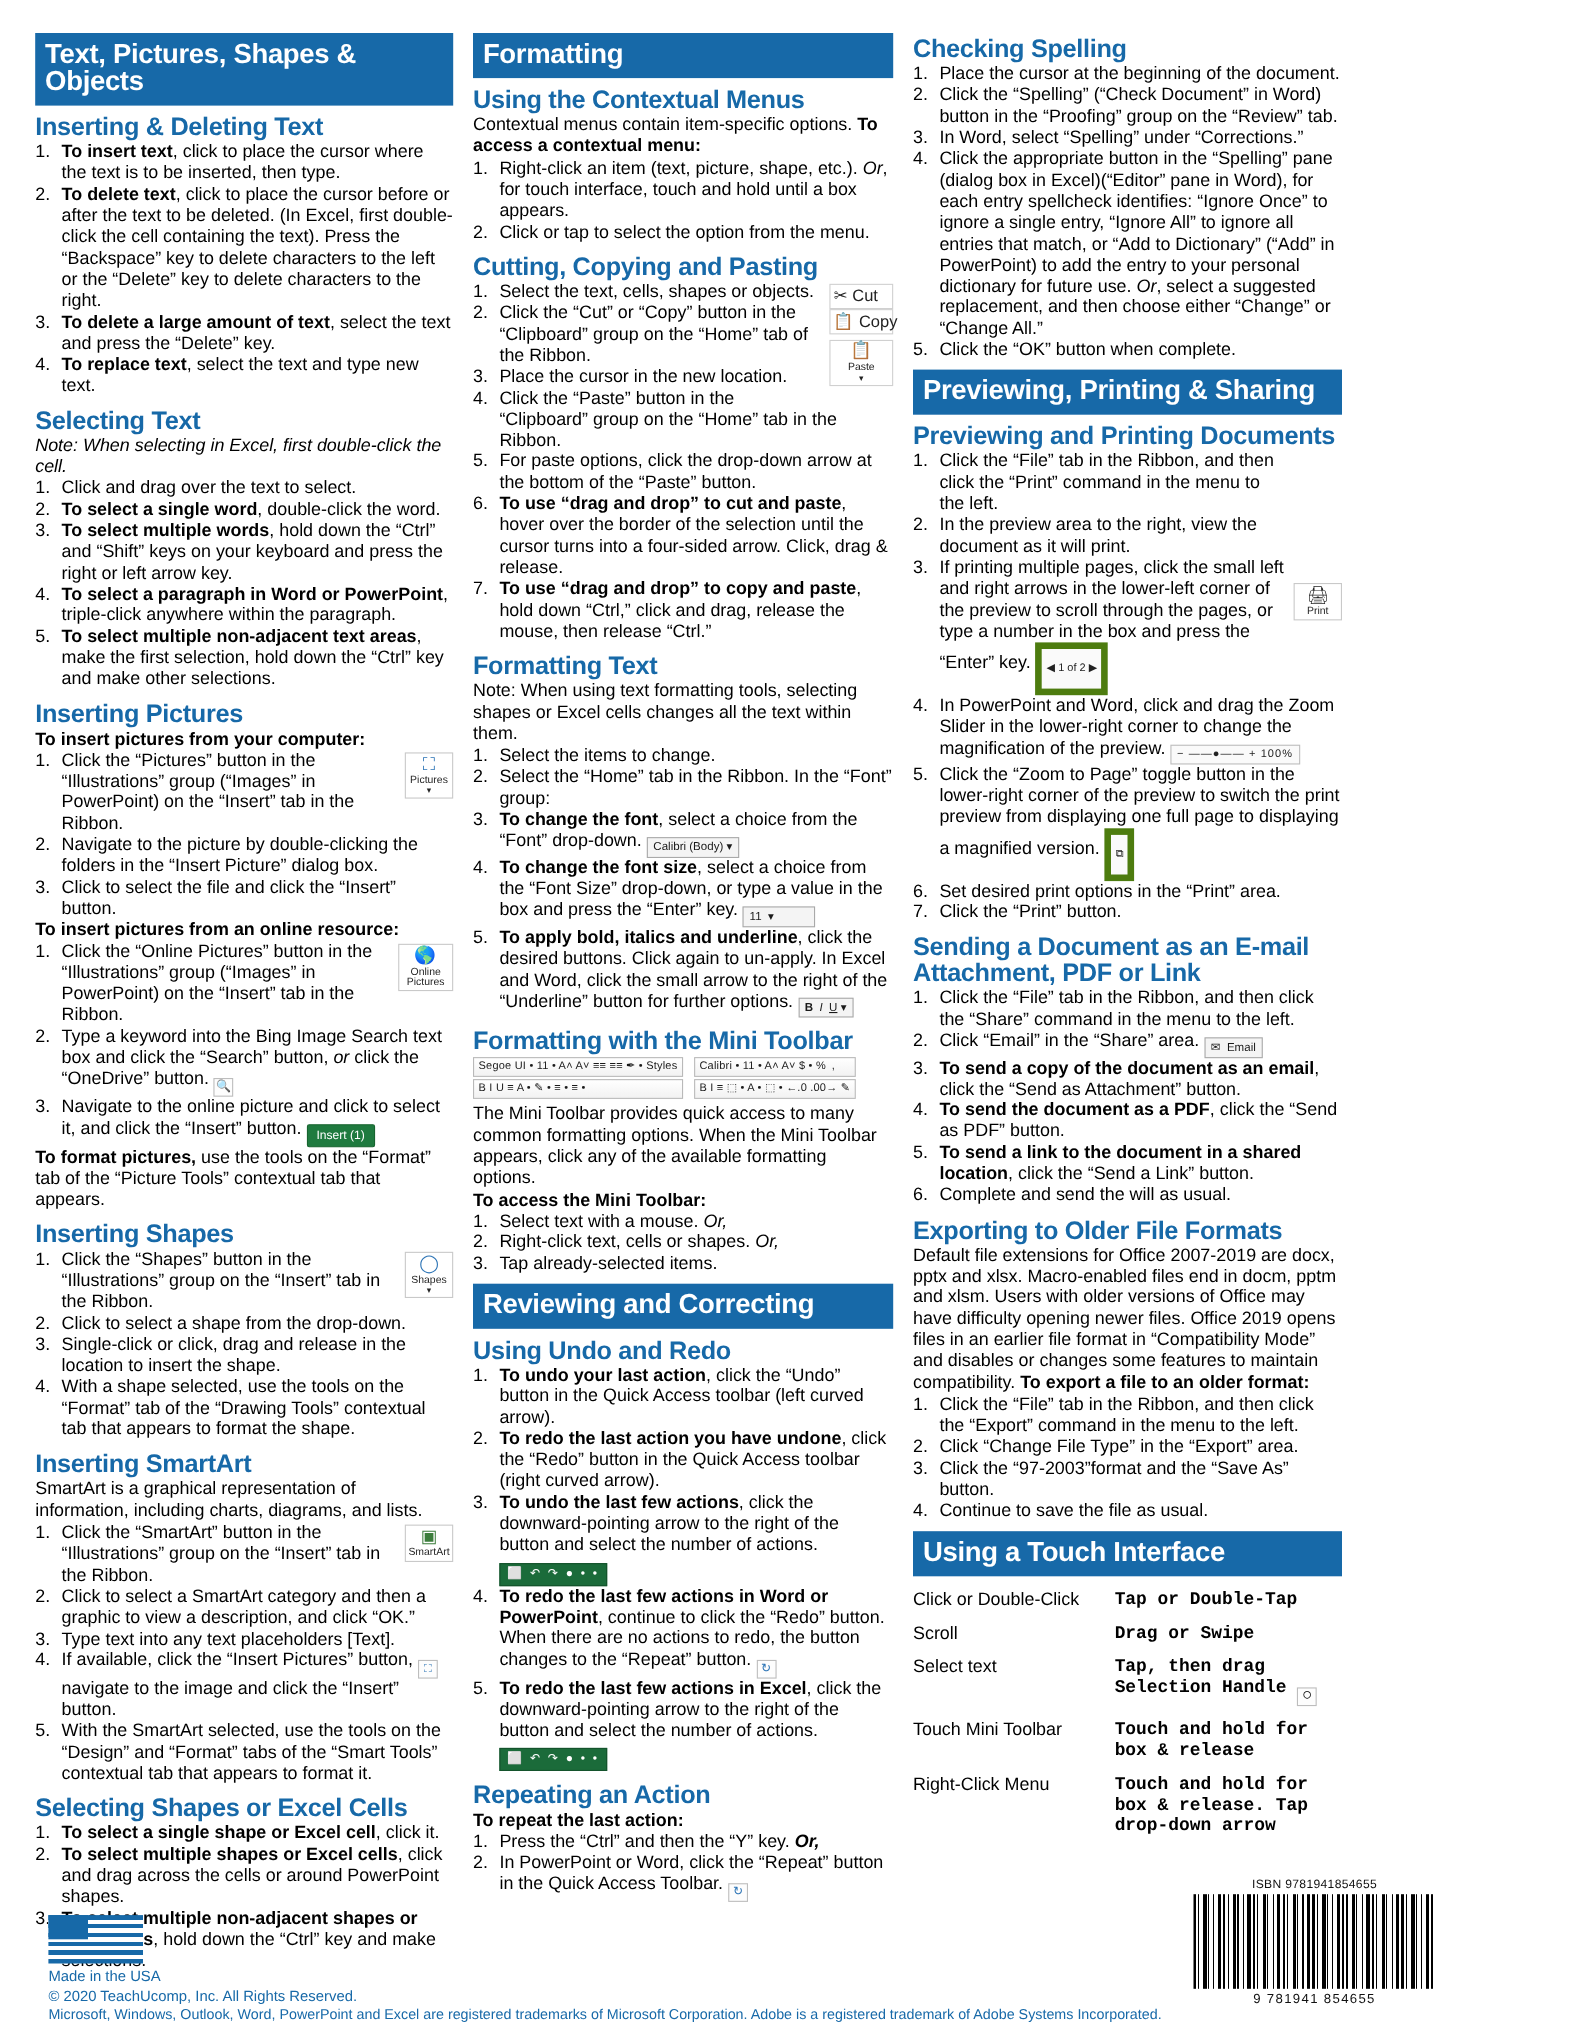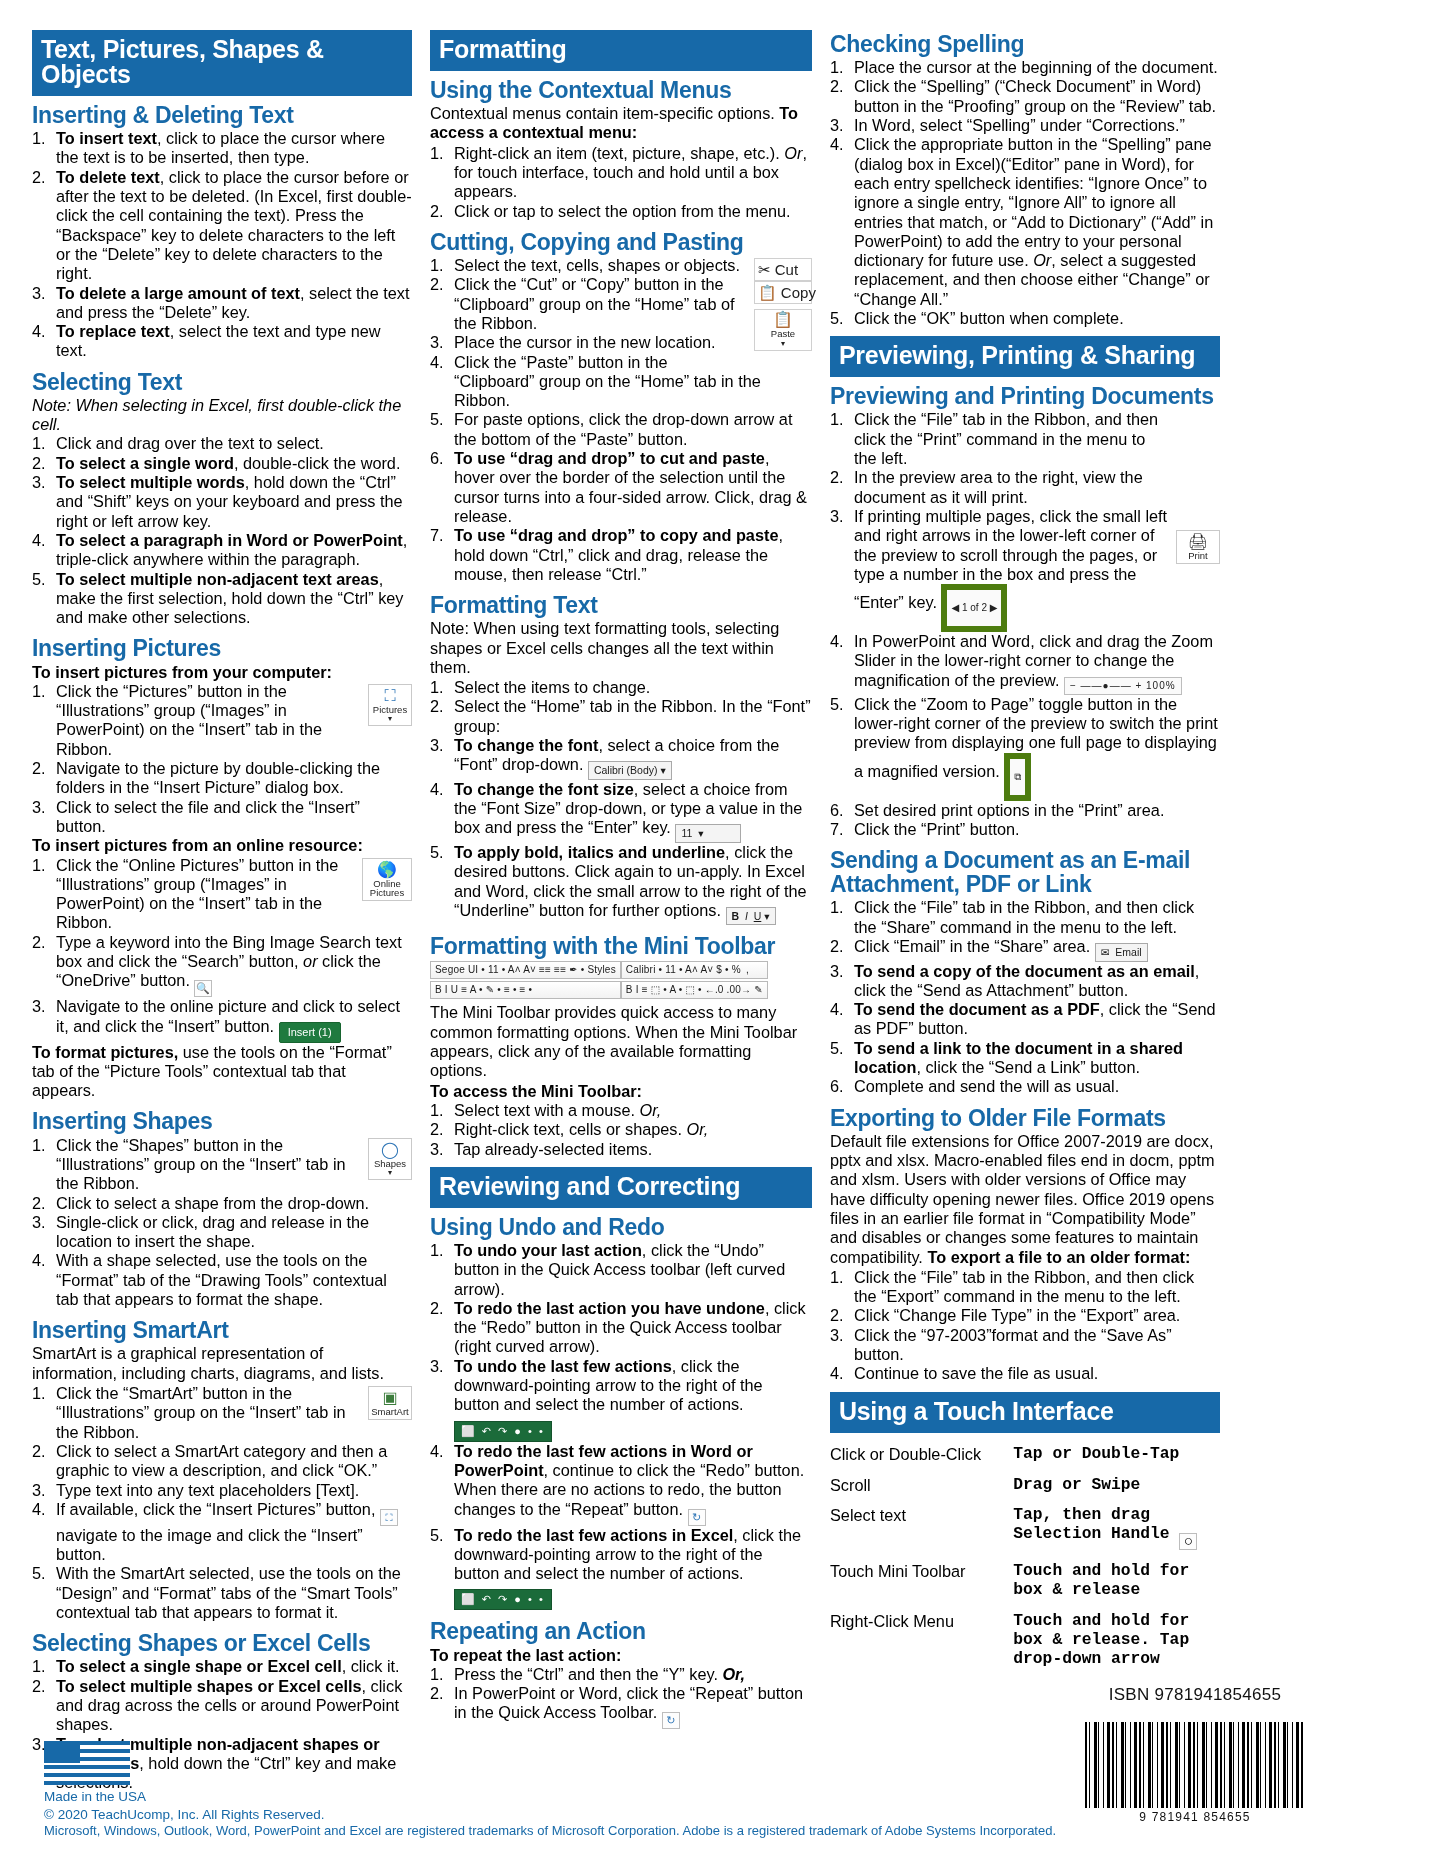--- a/index.html
+++ b/index.html
@@ -143,21 +143,21 @@
     border: 1px solid #b9b9b9;
     background: linear-gradient(#ffffff,#f2f2f2);
     font-size: 10px;
     line-height: 1;
     color: #1a1a1a;
     padding: 3px 4px;
     display: inline-block;
     white-space: nowrap;
     letter-spacing: 0.2px;
   }
-  .mt-row { display:flex; margin: 3px 0 4px; }
+  .mt-row { display:flex; gap:10px; margin: 3px 0 4px; }
   .mt-col { display:flex; flex-direction:column; gap:2px; }
 
   
   .navchip {
     display:inline-block; vertical-align:-3px;
     border:6px solid #4d7c0f; background:#fafafa;
     font-size:10px; line-height:1; padding:13px 4px; color:#222;
   }
   .zoomchip {
     display:inline-block; vertical-align:-3px;
@@ -202,21 +202,21 @@
     line-height: 1.3;
   }
   .foot-line.small { font-size: 13px; }
 
   
   .barcode-wrap {
     position: absolute;
     right: 140px; bottom: 34px;
     text-align: center;
   }
-  .isbn-top { font-size: 17px; color:#111; margin-bottom: 17px; letter-spacing:0.3px; }
+  .isbn-top { font-size: 11px; color:#111; margin-bottom: 3px; letter-spacing:0.3px; }
   .bars {
     height: 86px;
     width: 220px;
     background:
       repeating-linear-gradient(to right,
         #000 0 2px, #fff 2px 4px, #000 4px 5px, #fff 5px 9px,
         #000 9px 12px, #fff 12px 13px, #000 13px 14px, #fff 14px 18px,
         #000 18px 19px, #fff 19px 22px, #000 22px 25px, #fff 25px 27px);
   }
   .isbn-bot { font-size: 12px; color:#111; margin-top:2px; letter-spacing:1.2px; }

